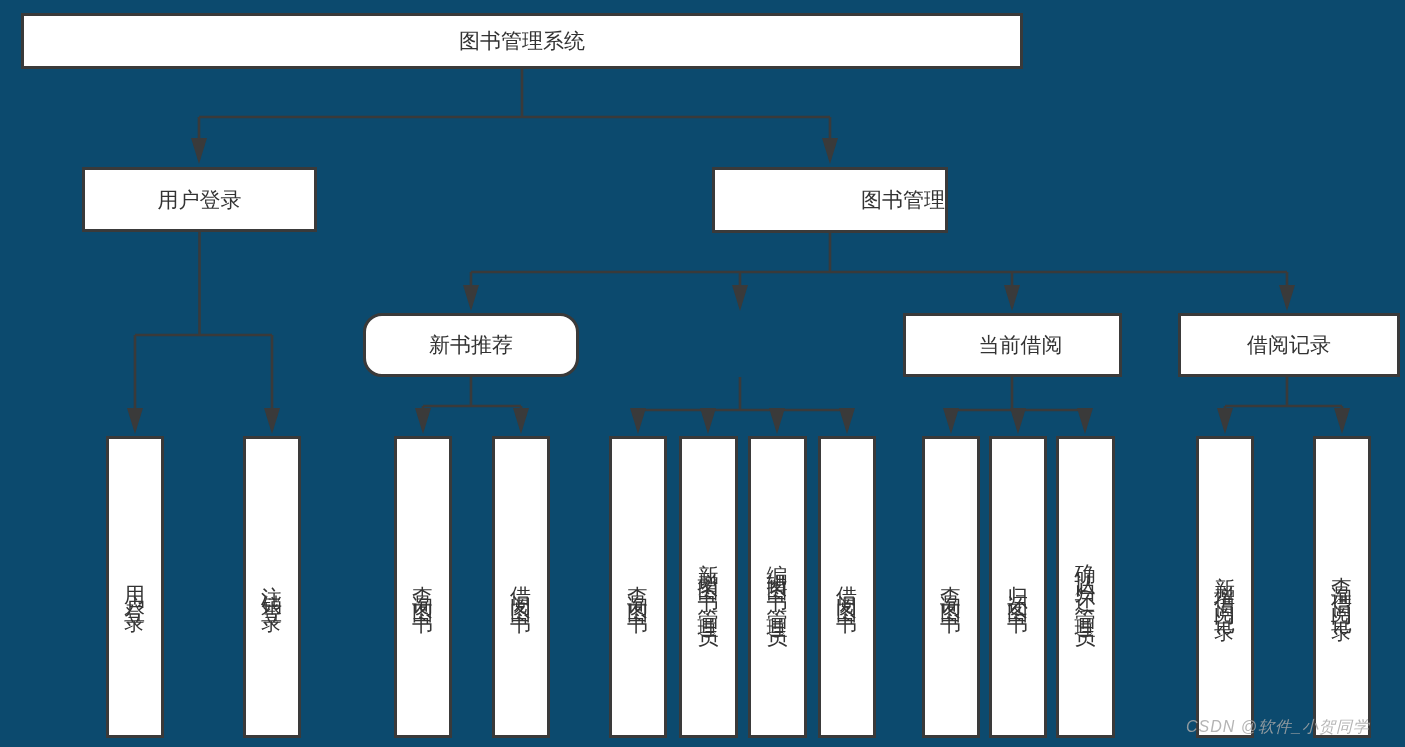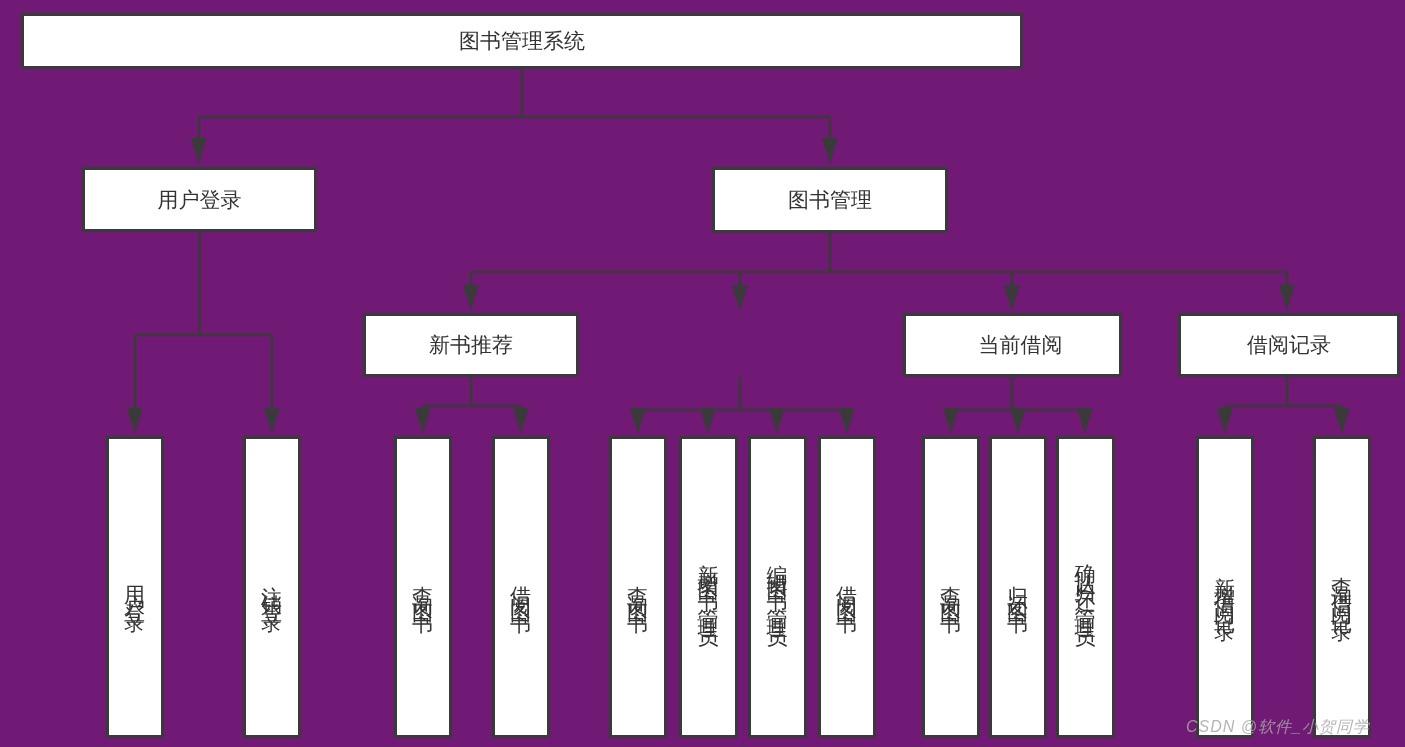--- a/index.html
+++ b/index.html
@@ -1,19 +1,19 @@
 <!DOCTYPE html>
 <html><head>
 <meta charset="utf-8">
 <style>
   html,body{margin:0;padding:0;background:#fff;}
   #canvas{
     position:relative;
     width:1405px;height:747px;
-    background:#701a75;
+    background:#0c4a6e;
     font-family:"Liberation Sans",sans-serif;
     overflow:hidden;
   }
   #wires{position:absolute;left:0;top:0;z-index:0;}
   .box{
     position:absolute;
     box-sizing:border-box;
     background:#ffffff;
     border:3px solid #3a3a3a;
     display:flex;align-items:center;justify-content:center;
@@ -90,25 +90,25 @@
     </g>
   </svg>
 
   <div class="box" style="left:21px;top:13px;width:1002px;height:56px;">
     <span>图书管理系统</span>
   </div>
 
   <div class="box" style="left:82px;top:167px;width:235px;height:65px;">
     <span>用户登录</span>
   </div>
-  <div class="box" style="left:712px;top:167px;width:236px;height:66px;">
+  <div class="box" style="left:712px;top:167px;width:236px;height:66px;justify-content:flex-end;">
     <span>图书管理</span>
   </div>
 
-  <div class="box" style="left:363px;top:313px;width:216px;height:64px;">
+  <div class="box" style="left:363px;top:313px;width:216px;height:64px;border-radius:19px;">
     <span>新书推荐</span>
   </div>
   <div class="box" style="left:903px;top:313px;width:219px;height:64px;padding-left:16px;">
     <span>当前借阅</span>
   </div>
   <div class="box" style="left:1178px;top:313px;width:222px;height:64px;">
     <span>借阅记录</span>
   </div>
 
   <div class="box" style="left:106px;top:436px;width:58px;height:302px;">

